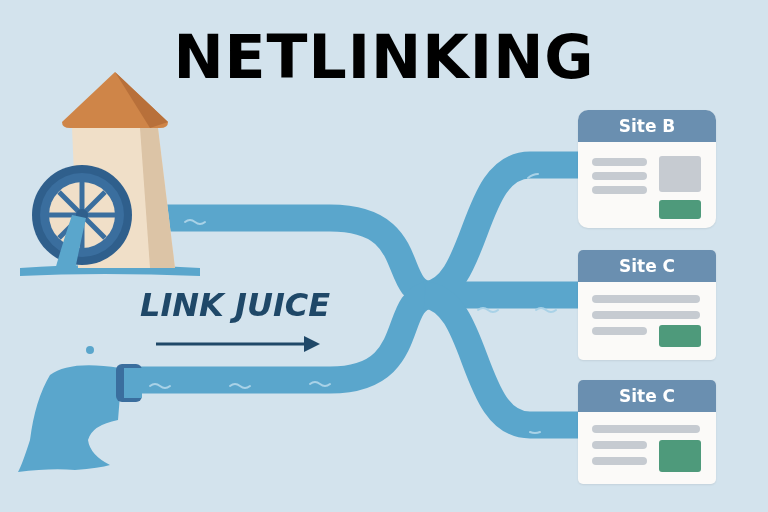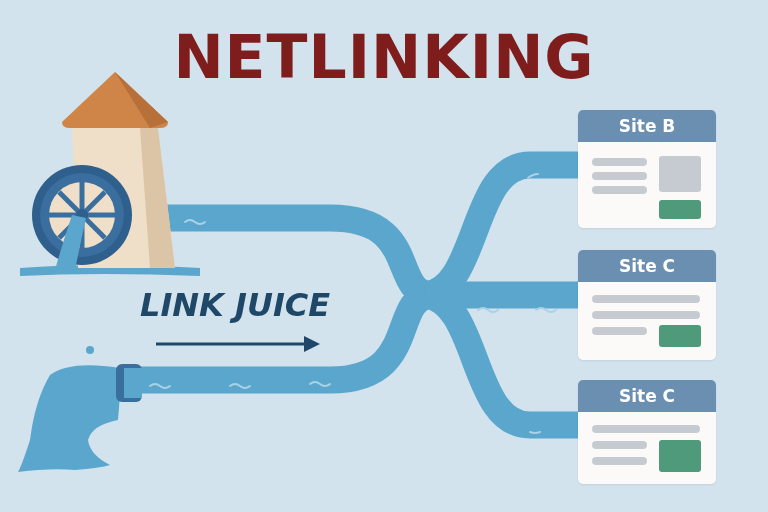--- a/index.html
+++ b/index.html
@@ -1,18 +1,18 @@
 <!DOCTYPE html>
 <html><head>
 <meta charset="utf-8">
 <style>
   html,body{margin:0;padding:0;}
   body{width:768px;height:512px;overflow:hidden;background:#d3e3ed;font-family:"DejaVu Sans",sans-serif;position:relative;}
   #scene{position:absolute;left:0;top:0;}
-  .title{position:absolute;left:0;width:768px;top:22px;text-align:center;font-family:"DejaVu Sans",sans-serif;font-weight:bold;font-size:60px;color:#7f1d1d;letter-spacing:1px;}
+  .title{position:absolute;left:0;width:768px;top:22px;text-align:center;font-family:"DejaVu Sans",sans-serif;font-weight:bold;font-size:60px;color:#000000;letter-spacing:1px;}
   .lj{position:absolute;left:140px;top:286px;font-family:"DejaVu Sans",sans-serif;font-weight:bold;font-size:32px;color:#1f4868;font-style:italic;}
   .card{position:absolute;width:138px;background:#fbfaf8;border-radius:5px;box-shadow:0 1px 2px rgba(0,0,0,0.08);overflow:hidden;}
   .card .hdr{height:32px;background:#6a8fb0;color:#fff;font-weight:bold;font-size:17px;text-align:center;line-height:32px;}
   .bar{position:absolute;height:8px;background:#c6cbd1;border-radius:4px;}
   .img{position:absolute;background:#c6cbd1;border-radius:3px;}
   .btn{position:absolute;background:#4e9a7b;border-radius:3px;}
 </style>
 </head>
 <body>
 
@@ -64,21 +64,21 @@
 
   <g>
     <line x1="156" y1="344" x2="312" y2="344" stroke="#1f4868" stroke-width="3"></line>
     <path d="M304 336 L320 344 L304 352 Z" fill="#1f4868"></path>
   </g>
 </svg>
 
 <div class="title">NETLINKING</div>
 <div class="lj">LINK JUICE</div>
 
-<div class="card" style="left:578px;top:110px;height:118px;">
+<div class="card" style="left:578px;top:110px;height:118px;border-radius:10px;">
   <div class="hdr">Site B</div>
   <div class="bar" style="left:14px;top:48px;width:55px;"></div>
   <div class="bar" style="left:14px;top:62px;width:55px;"></div>
   <div class="bar" style="left:14px;top:76px;width:55px;"></div>
   <div class="img" style="left:81px;top:46px;width:42px;height:36px;"></div>
   <div class="btn" style="left:81px;top:90px;width:42px;height:19px;"></div>
 </div>
 
 <div class="card" style="left:578px;top:250px;height:110px;">
   <div class="hdr">Site C</div>

